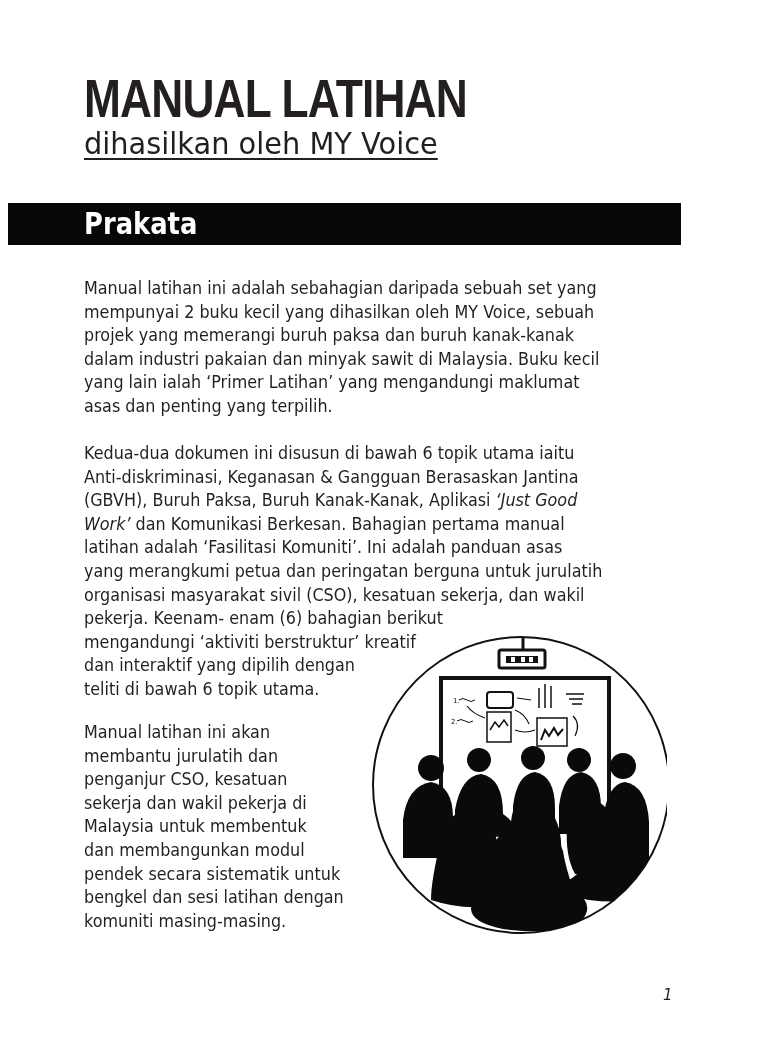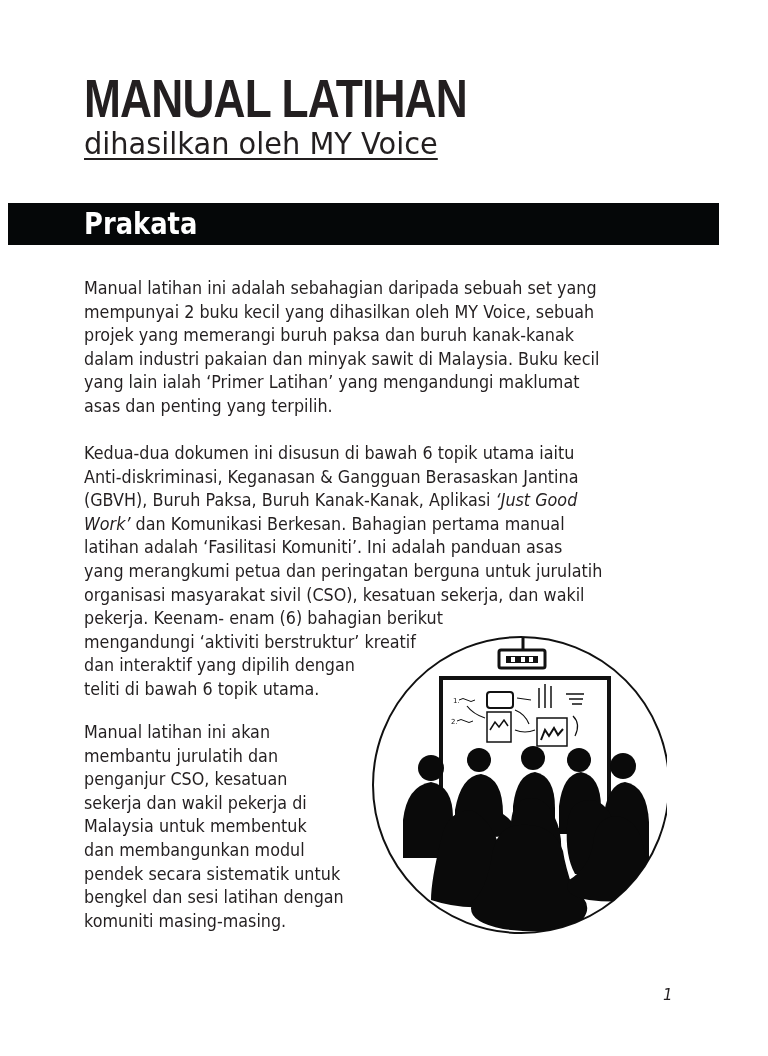--- a/index.html
+++ b/index.html
@@ -14,21 +14,20 @@
     .subtitle {
       position: absolute; left: 84px; top: 124px;
       font-family: "DejaVu Sans", sans-serif; font-size: 31px; line-height: 38px;
       color: #231f20; text-decoration: underline; text-decoration-thickness: 2px;
       text-underline-offset: 4px; white-space: nowrap;
       transform: scaleX(0.93); transform-origin: left top;
     }
     .section-bar {
       position: absolute; left: 8px; top: 203px; width: 673px; height: 42px;
       background: #050708;
-      padding-left: 38px;
     }
     .section-title {
       position: absolute; left: 76px; top: 3px;
       font-family: "DejaVu Sans", sans-serif; font-weight: bold;
       font-size: 30px; line-height: 36px; color: #ffffff;
       transform: scaleX(0.86); transform-origin: left top;
     }
     .para {
       position: absolute; left: 84px;
       font-family: "DejaVu Sans", sans-serif; font-size: 17.2px; line-height: 23.6px;

